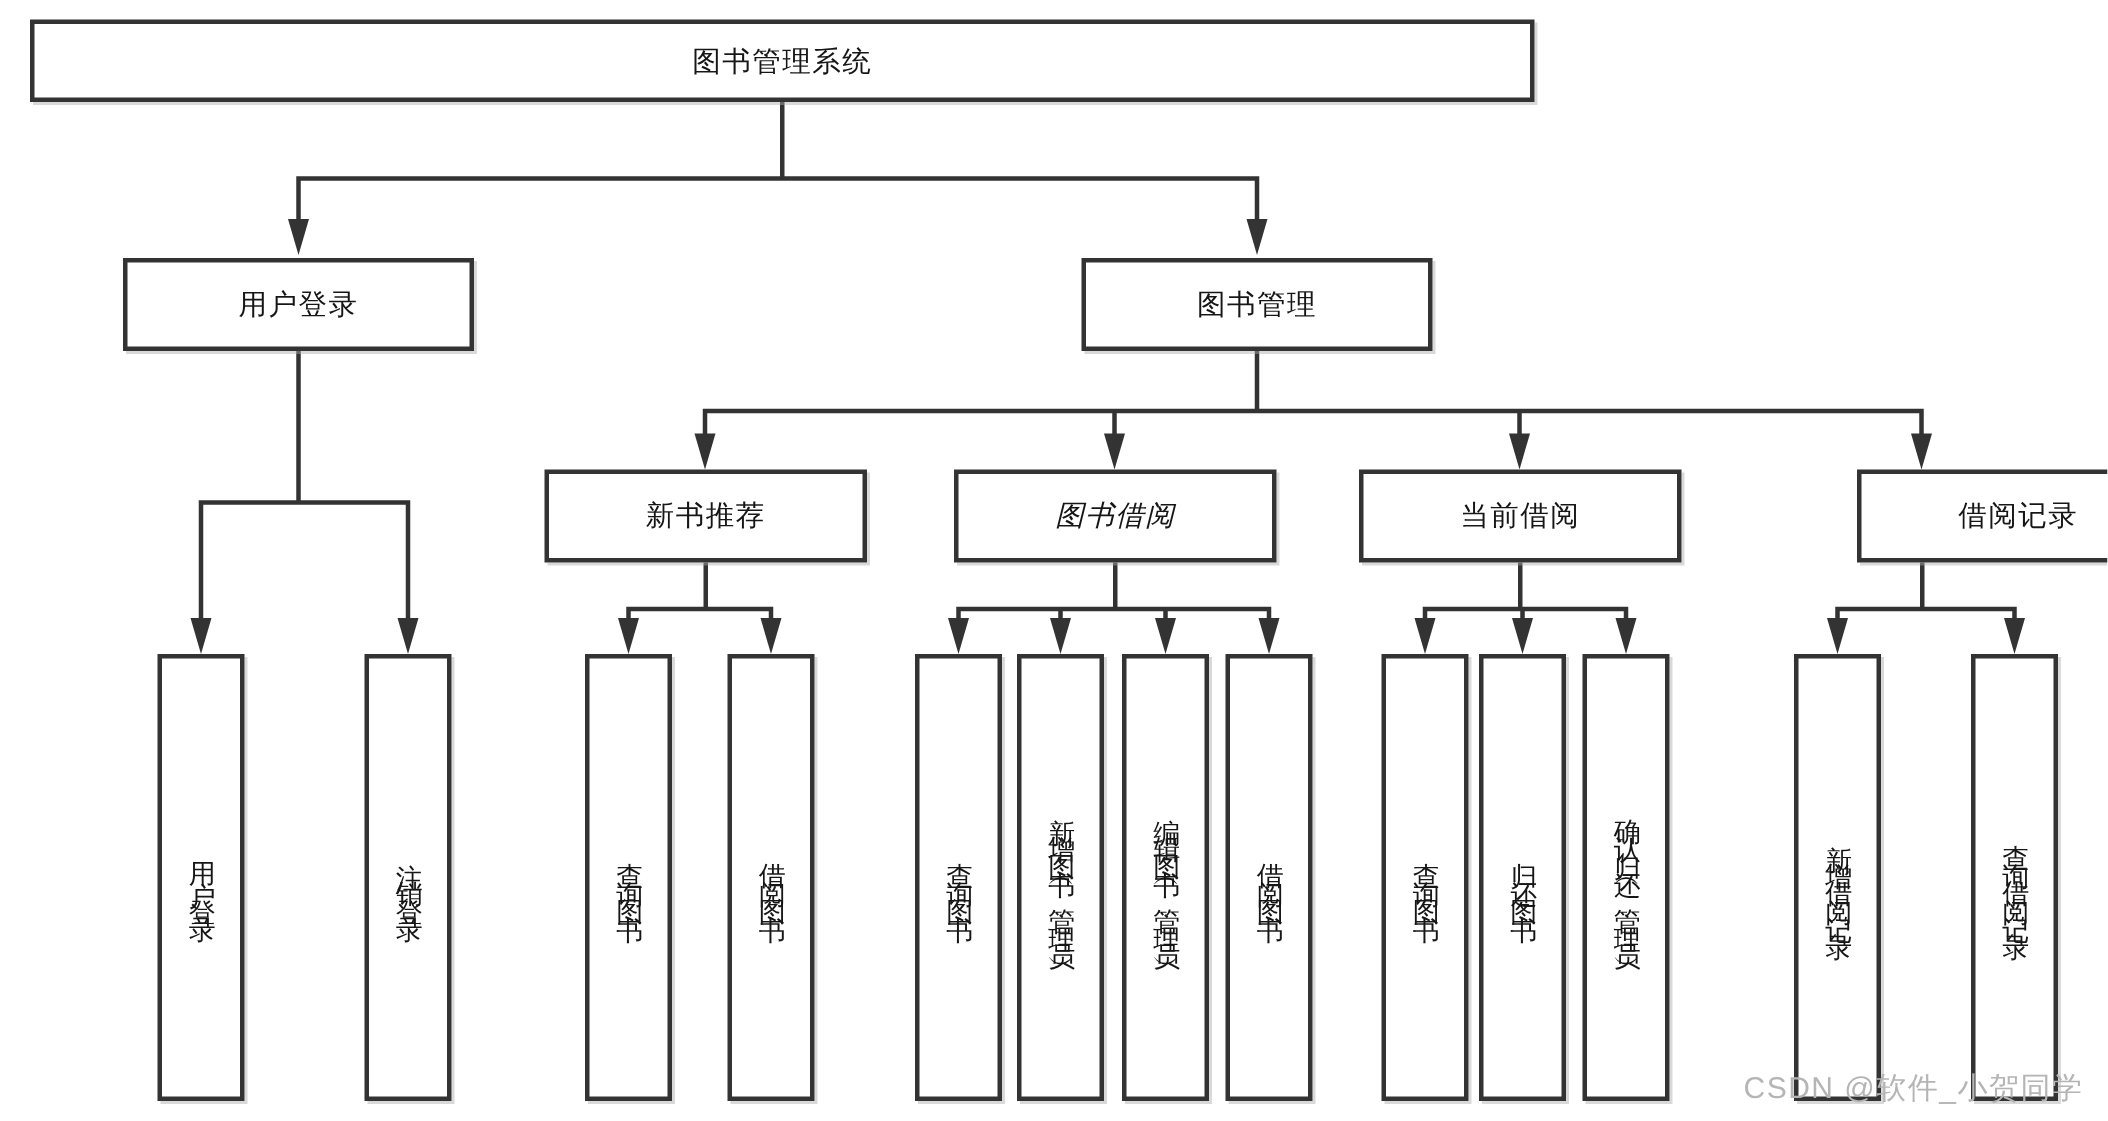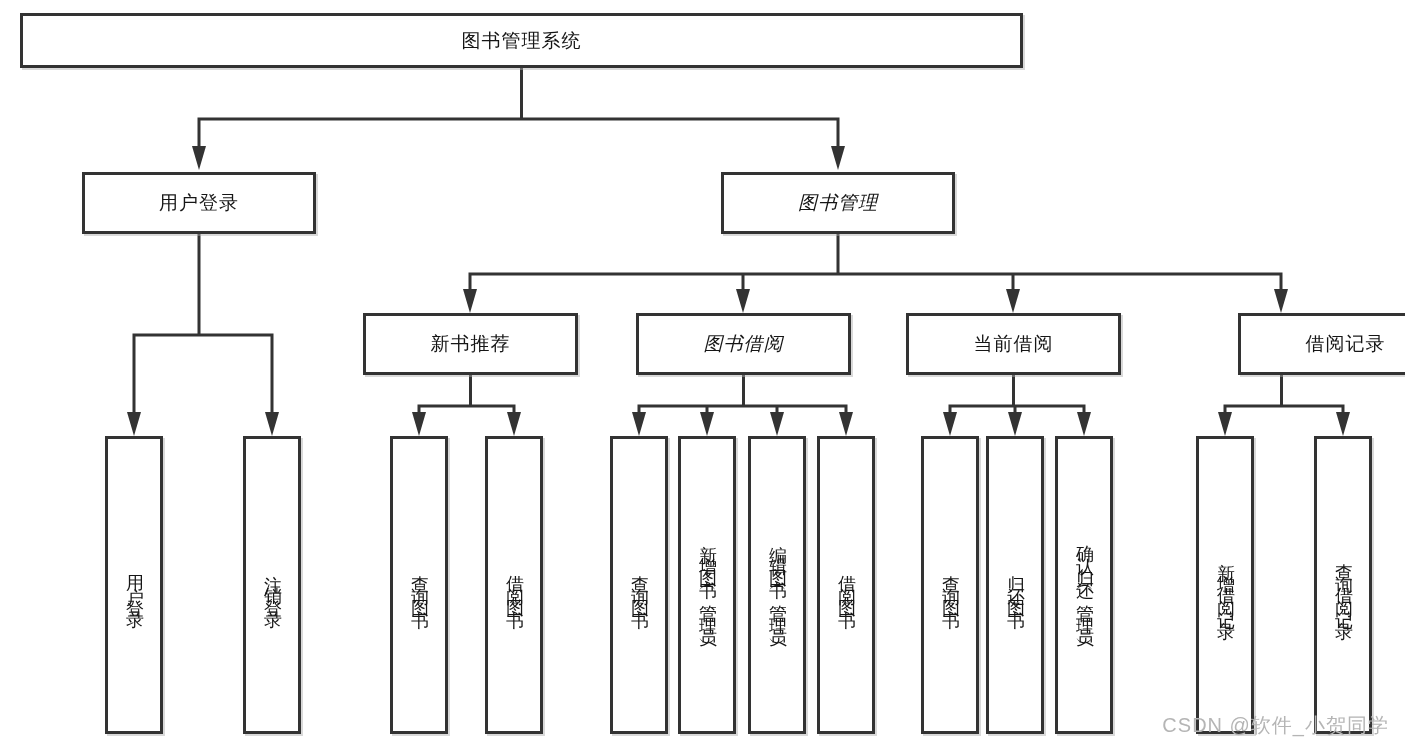--- a/index.html
+++ b/index.html
@@ -34,21 +34,21 @@
     color: #161616;
   }
   .hlabel {
     font-size: 19px;
     letter-spacing: 1px;
     white-space: nowrap;
     color: #161616;
   }
   .root-box   { left: 20px;  top: 13px;  width: 1003px; height: 55px; }
   .l2-a       { left: 82px;  top: 172px; width: 234px;  height: 62px; }
-  .l2-b       { left: 721px; top: 172px; width: 234px;  height: 62px; font-style: italic; }
+  .l2-b       { left: 721px; top: 172px; width: 234px;  height: 62px; }
   .l3         { top: 313px;  width: 215px; height: 62px; }
   .l3-0 { left: 363px; }
   .l3-1 { left: 636px; font-style: italic; }
   .l3-2 { left: 906px; }
   .l3-3 { left: 1206px; margin-left: 32px; }
   .leaf {
     top: 436px;
     width: 58px;
     height: 298px;
   }

